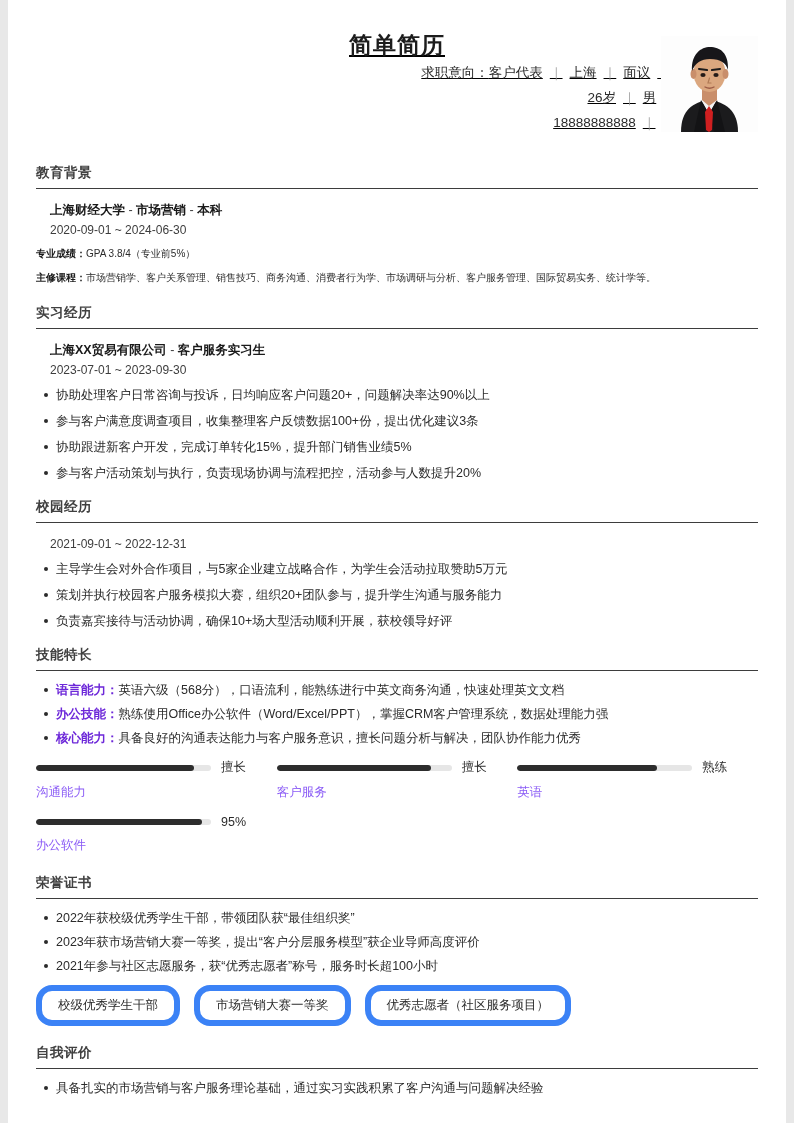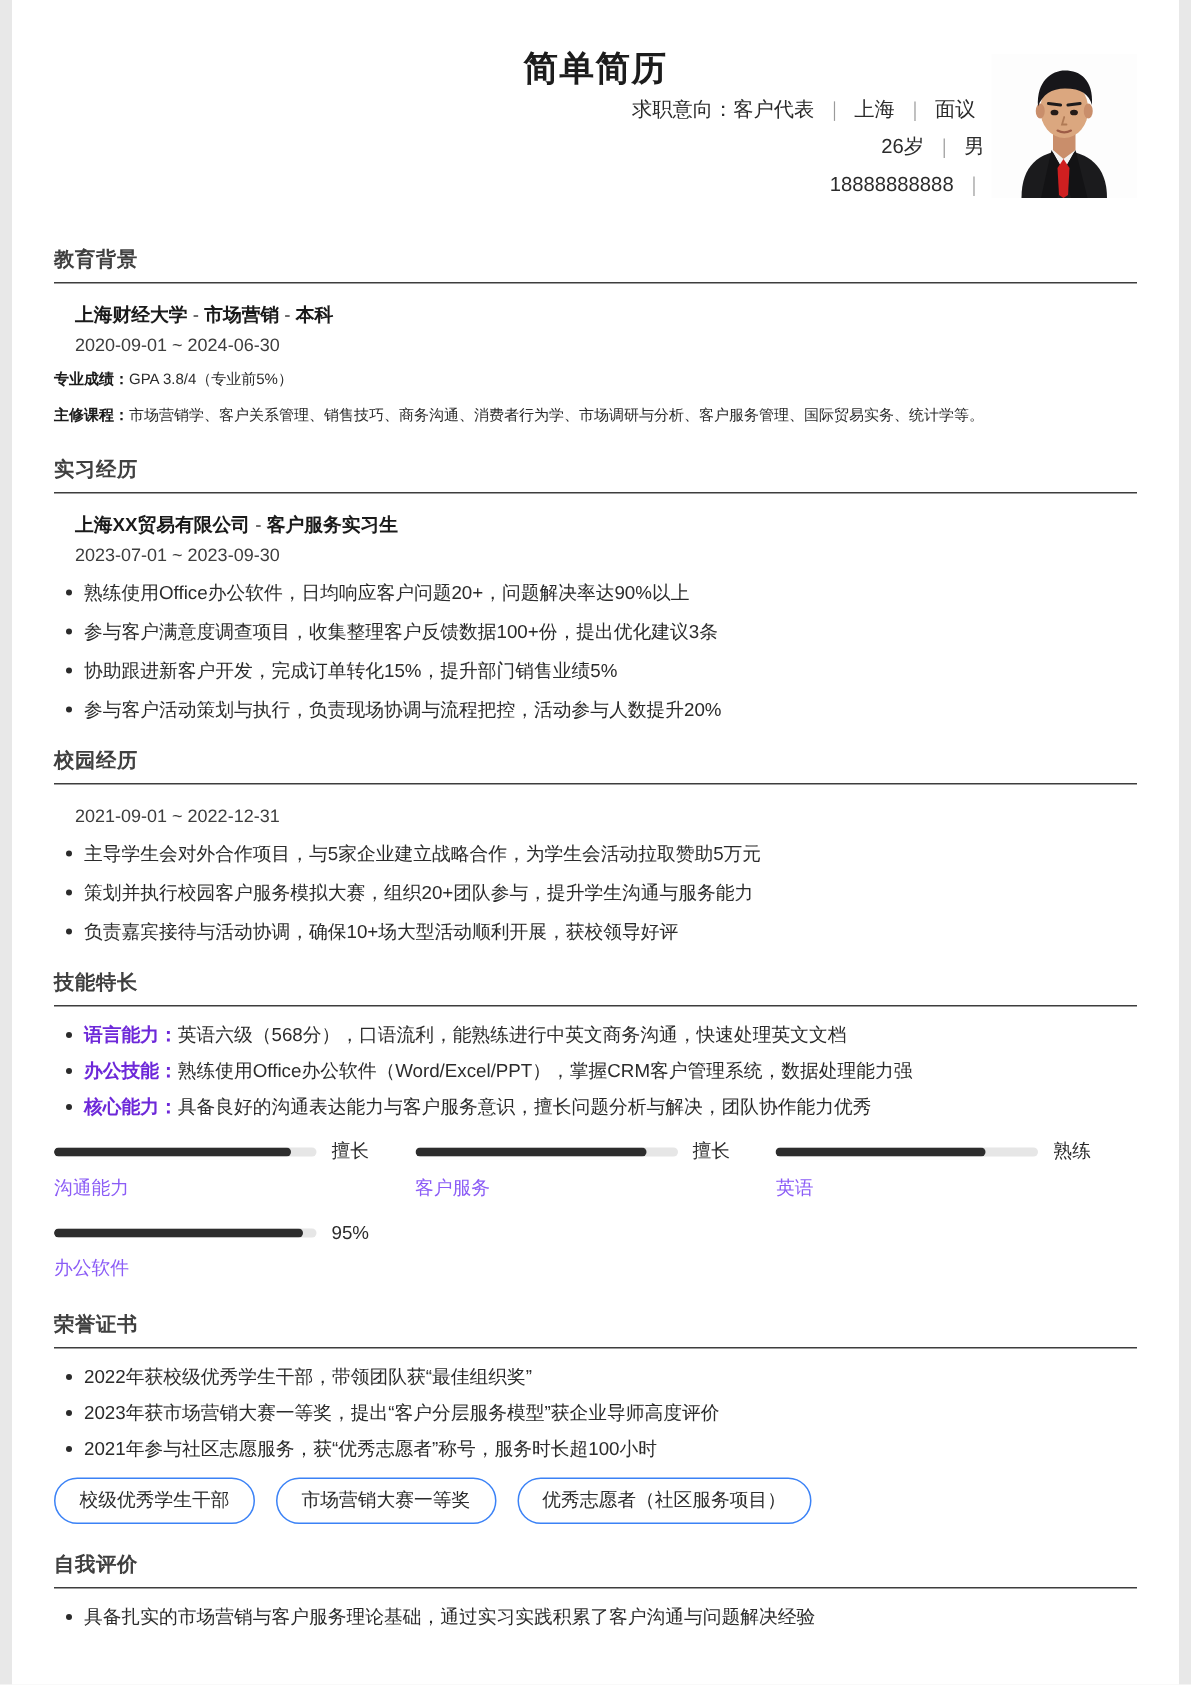--- a/index.html
+++ b/index.html
@@ -21,20 +21,21 @@
     height: 1123px;
     background: #ffffff;
     box-sizing: border-box;
     padding: 22px 28px 0 28px;
   }
 
   
   .header {
     position: relative;
     min-height: 118px;
+    text-decoration: underline;
   }
   .resume-title {
     text-align: center;
     font-size: 23px;
     font-weight: bold;
     color: #1c1c1c;
     letter-spacing: 1px;
     margin: 8px 0 0 0;
     line-height: 30px;
   }
@@ -179,21 +180,21 @@
     margin-top: 8px;
   }
 
   
   .tags {
     display: flex;
     flex-wrap: wrap;
     margin-top: 10px;
   }
   .tag {
-    border: 1px solid #3b82f6;
+    border: 6px solid #3b82f6;
     border-radius: 16px;
     padding: 6px 16px;
     font-size: 12.5px;
     color: #2b2b2b;
     margin-right: 14px;
     margin-bottom: 8px;
     background: #fff;
     white-space: nowrap;
   }
 </style>
@@ -274,21 +275,21 @@
     <div class="section-title">实习经历</div>
     <div class="section-rule"></div>
     <div class="entry">
       <div class="entry-head">
         <div class="entry-title">
           <span>上海XX贸易有限公司</span><span class="sep"> - </span><span>客户服务实习生</span>
         </div>
         <div class="entry-date">2023-07-01 ~ 2023-09-30</div>
       </div>
       <ul class="bullets">
-        <li>熟练使用Office办公软件，日均响应客户问题20+，问题解决率达90%以上</li>
+        <li>协助处理客户日常咨询与投诉，日均响应客户问题20+，问题解决率达90%以上</li>
         <li>参与客户满意度调查项目，收集整理客户反馈数据100+份，提出优化建议3条</li>
         <li>协助跟进新客户开发，完成订单转化15%，提升部门销售业绩5%</li>
         <li>参与客户活动策划与执行，负责现场协调与流程把控，活动参与人数提升20%</li>
       </ul>
     </div>
   </div>
 
   <div class="section">
     <div class="section-title">校园经历</div>
     <div class="section-rule"></div>

